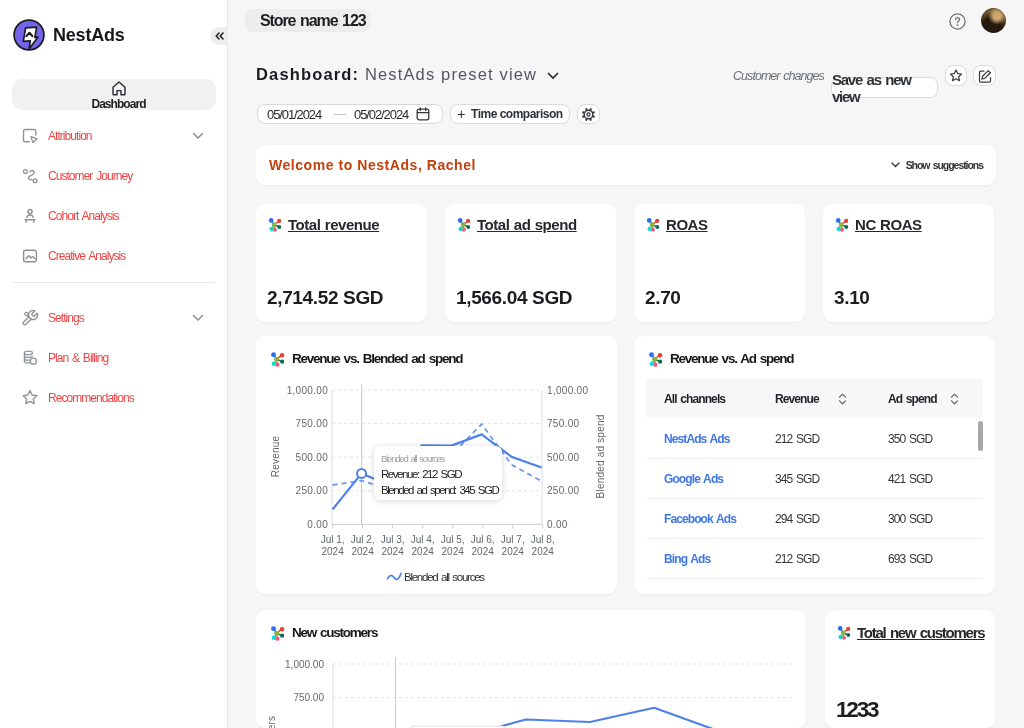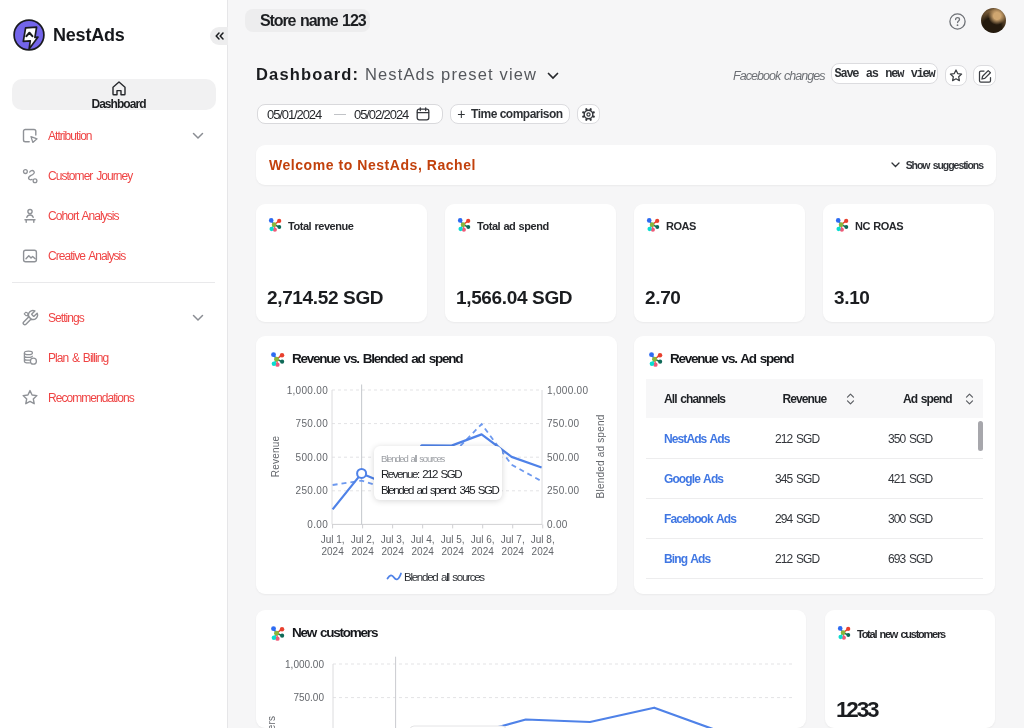--- a/index.html
+++ b/index.html
@@ -34,56 +34,56 @@
       radial-gradient(circle at 42% 80%, #241a0e 0 40%, rgba(0,0,0,0) 68%),
       radial-gradient(circle at 50% 50%, #7d5f3a 0 55%, #43311c 85%, #332512 100%); }
   
   #h-title { position:absolute; left:256px; top:65px; font-size:16.5px; letter-spacing:1.15px; color:#1a1c1f; white-space:nowrap; }
   #h-title b { font-weight:800; }
   #h-title span { color:#54575c; }
   #unsaved { position:absolute; left:733px; top:69px; font-size:12.5px; letter-spacing:-0.95px; word-spacing:1.2px;
     font-style:italic; color:#6d7075; white-space:nowrap; }
   .btn { position:absolute; background:#fff; border:1px solid #dcdcdf; border-radius:8px;
     display:flex; align-items:center; justify-content:center; }
-  #save-btn { left:831px; top:63px; width:107px; height:21px; font-size:12px; letter-spacing:-1.25px; word-spacing:1.6px;
-    font-weight:700; color:#2e3135;font-family:Liberation Mono, monospace; }
+  #save-btn { left:831px; top:77px; width:107px; height:21px; font-size:15px; letter-spacing:-1.25px; word-spacing:1.6px;
+    font-weight:700; color:#2e3135; }
   #star-btn { left:945px; top:65px; width:22px; height:21px; }
   #edit-btn { left:973px; top:65px; width:23px; height:21px; }
   
   #dates { left:257px; top:104px; width:186px; height:20px; justify-content:flex-start; border-color:#d9d9dc;}
   #dates .d { font-size:13px; letter-spacing:-1.1px; color:#26282c; }
   #timecomp { left:450px; top:104px; width:120px; height:20px; font-size:12px; letter-spacing:-0.5px; font-weight:600; color:#2e3135; }
   #gear-btn { left:577px; top:104px; width:23px; height:20px; }
   
   .card { position:absolute; background:#fff; border-radius:9px;
     box-shadow:0 1px 2px rgba(0,0,0,.05); }
   #welcome { left:256px; top:145px; width:740px; height:40px; display:flex; align-items:center; }
   #welcome .t { font-size:14px; letter-spacing:0.55px; font-weight:700; color:#c2410c; margin-left:13px; }
   #welcome .r { margin-left:auto; margin-right:13px; font-size:10.5px; letter-spacing:-1.05px; word-spacing:1.4px; font-weight:700;
     color:#303338; display:flex; align-items:center; gap:6px;}
   .metric { top:204px; width:171px; height:118px; }
-  .mhead { position:absolute; left:10px; top:12px; display:flex; align-items:flex-end; gap:6px;
-    font-size:11px; letter-spacing:-0.45px; word-spacing:0.6px; font-weight:700; color:#26282c; white-space:nowrap; }
+  .mhead { position:absolute; left:10px; top:12px; display:flex; align-items:flex-start; gap:6px;
+    font-size:15px; letter-spacing:-0.45px; word-spacing:0.6px; font-weight:700; color:#26282c; white-space:nowrap;text-decoration:underline; }
   .mnum { position:absolute; left:11px; bottom:13px; font-size:19px; font-weight:800;
     color:#1b1d20; letter-spacing:-0.35px; }
   .ctitle { position:absolute; left:12px; top:14px; display:flex; align-items:center; gap:7px;
     font-size:13.5px; letter-spacing:-1.25px; word-spacing:1.6px; font-weight:700; color:#16181c; white-space:nowrap; }
   
   #chart1 { left:256px; top:336px; width:361px; height:258px; }
   #table1 { left:634px; top:336px; width:361px; height:258px; }
   #chart2 { left:256px; top:610px; width:550px; height:118px; overflow:hidden; }
   #tnc    { left:825px; top:610px; width:170px; height:118px; overflow:hidden; }
   
   #tip { position:absolute; left:374px; top:446px; width:128px; height:54px; background:#fff;
     border-radius:6px; box-shadow:0 1px 6px rgba(0,0,0,.16); z-index:4; padding:7px 0 0 7px; }
   #tip .t1 { font-size:9.5px; letter-spacing:-1.2px; word-spacing:1.5px; color:#9b9ea3; }
   #tip .t2 { font-size:11.5px; letter-spacing:-1.45px; word-spacing:1.8px; color:#202327; margin-top:4px; white-space:nowrap; }
   
   #thead { position:absolute; left:12px; top:43px; width:337px; height:39px; background:#f7f7f8;
-    display:flex; align-items:center; font-size:12px; letter-spacing:-0.9px; word-spacing:1.2px; font-weight:700; color:#1f2226;justify-content:space-between; }
+    display:flex; align-items:center; font-size:12px; letter-spacing:-0.9px; word-spacing:1.2px; font-weight:700; color:#1f2226; }
   .trow { position:absolute; left:12px; width:337px; height:40px; display:flex; align-items:center;
     font-size:12px; letter-spacing:-0.9px; word-spacing:1.2px; color:#33363b; border-bottom:1px solid #ededee; }
   .trow .link { color:#4077e3; font-weight:700; }
   .c1 { width:111px; margin-left:18px; }
   .c2 { width:113px; }
   .c3 { width:80px; }
   #scrollbar { position:absolute; left:344px; top:85px; width:5px; height:30px;
     background:#a7a7ac; border-radius:3px; }
   .rot { position:absolute; font-size:10px; letter-spacing:0.2px; color:#63666b; transform:rotate(-90deg);
     transform-origin:center; white-space:nowrap; }
@@ -187,21 +187,21 @@
   <path d="M6.6 6.6c0-1.1.9-1.9 2-1.9s1.9.8 1.9 1.8c0 1.6-1.9 1.5-1.9 3" fill="none" stroke="#6e7176" stroke-width="1.3" stroke-linecap="round"></path>
   <circle cx="8.5" cy="12.2" r=".9" fill="#6e7176"></circle>
 </svg>
 <div id="avatar"></div>
 
 <div id="h-title"><b>Dashboard:</b> <span>NestAds preset view</span>
   <svg width="12" height="8" viewBox="0 0 12 8" style="margin-left:4px">
       <path d="M1.5 1.5L6 6l4.5-4.5" stroke="#26282c" stroke-width="1.7" fill="none" stroke-linecap="round"></path>
     </svg>
 </div>
-<div id="unsaved">Facebook changes</div>
+<div id="unsaved">Customer changes</div>
 <div class="btn" id="save-btn">Save as new view</div>
 <div class="btn" id="star-btn">
   <svg width="14" height="13" viewBox="0 0 14 13">
       <path d="M7 1l1.7 3.6 3.9.5-2.9 2.7.7 3.9L7 9.8l-3.4 1.9.7-3.9L1.4 5.1l3.9-.5z" fill="none" stroke="#3a3d42" stroke-width="1.25" stroke-linejoin="round"></path>
     </svg>
 </div>
 <div class="btn" id="edit-btn">
   <svg width="14" height="14" viewBox="0 0 14 14">
     <path d="M12.5 8.5v3.2c0 .7-.6 1.3-1.3 1.3H2.8c-.7 0-1.3-.6-1.3-1.3V3.3C1.5 2.6 2.1 2 2.8 2H6" fill="none" stroke="#3a3d42" stroke-width="1.25" stroke-linecap="round"></path>
     <path d="M10.2 1.6l2.2 2.2-5.6 5.6-2.8.6.6-2.8z" fill="none" stroke="#3a3d42" stroke-width="1.25" stroke-linejoin="round"></path>

